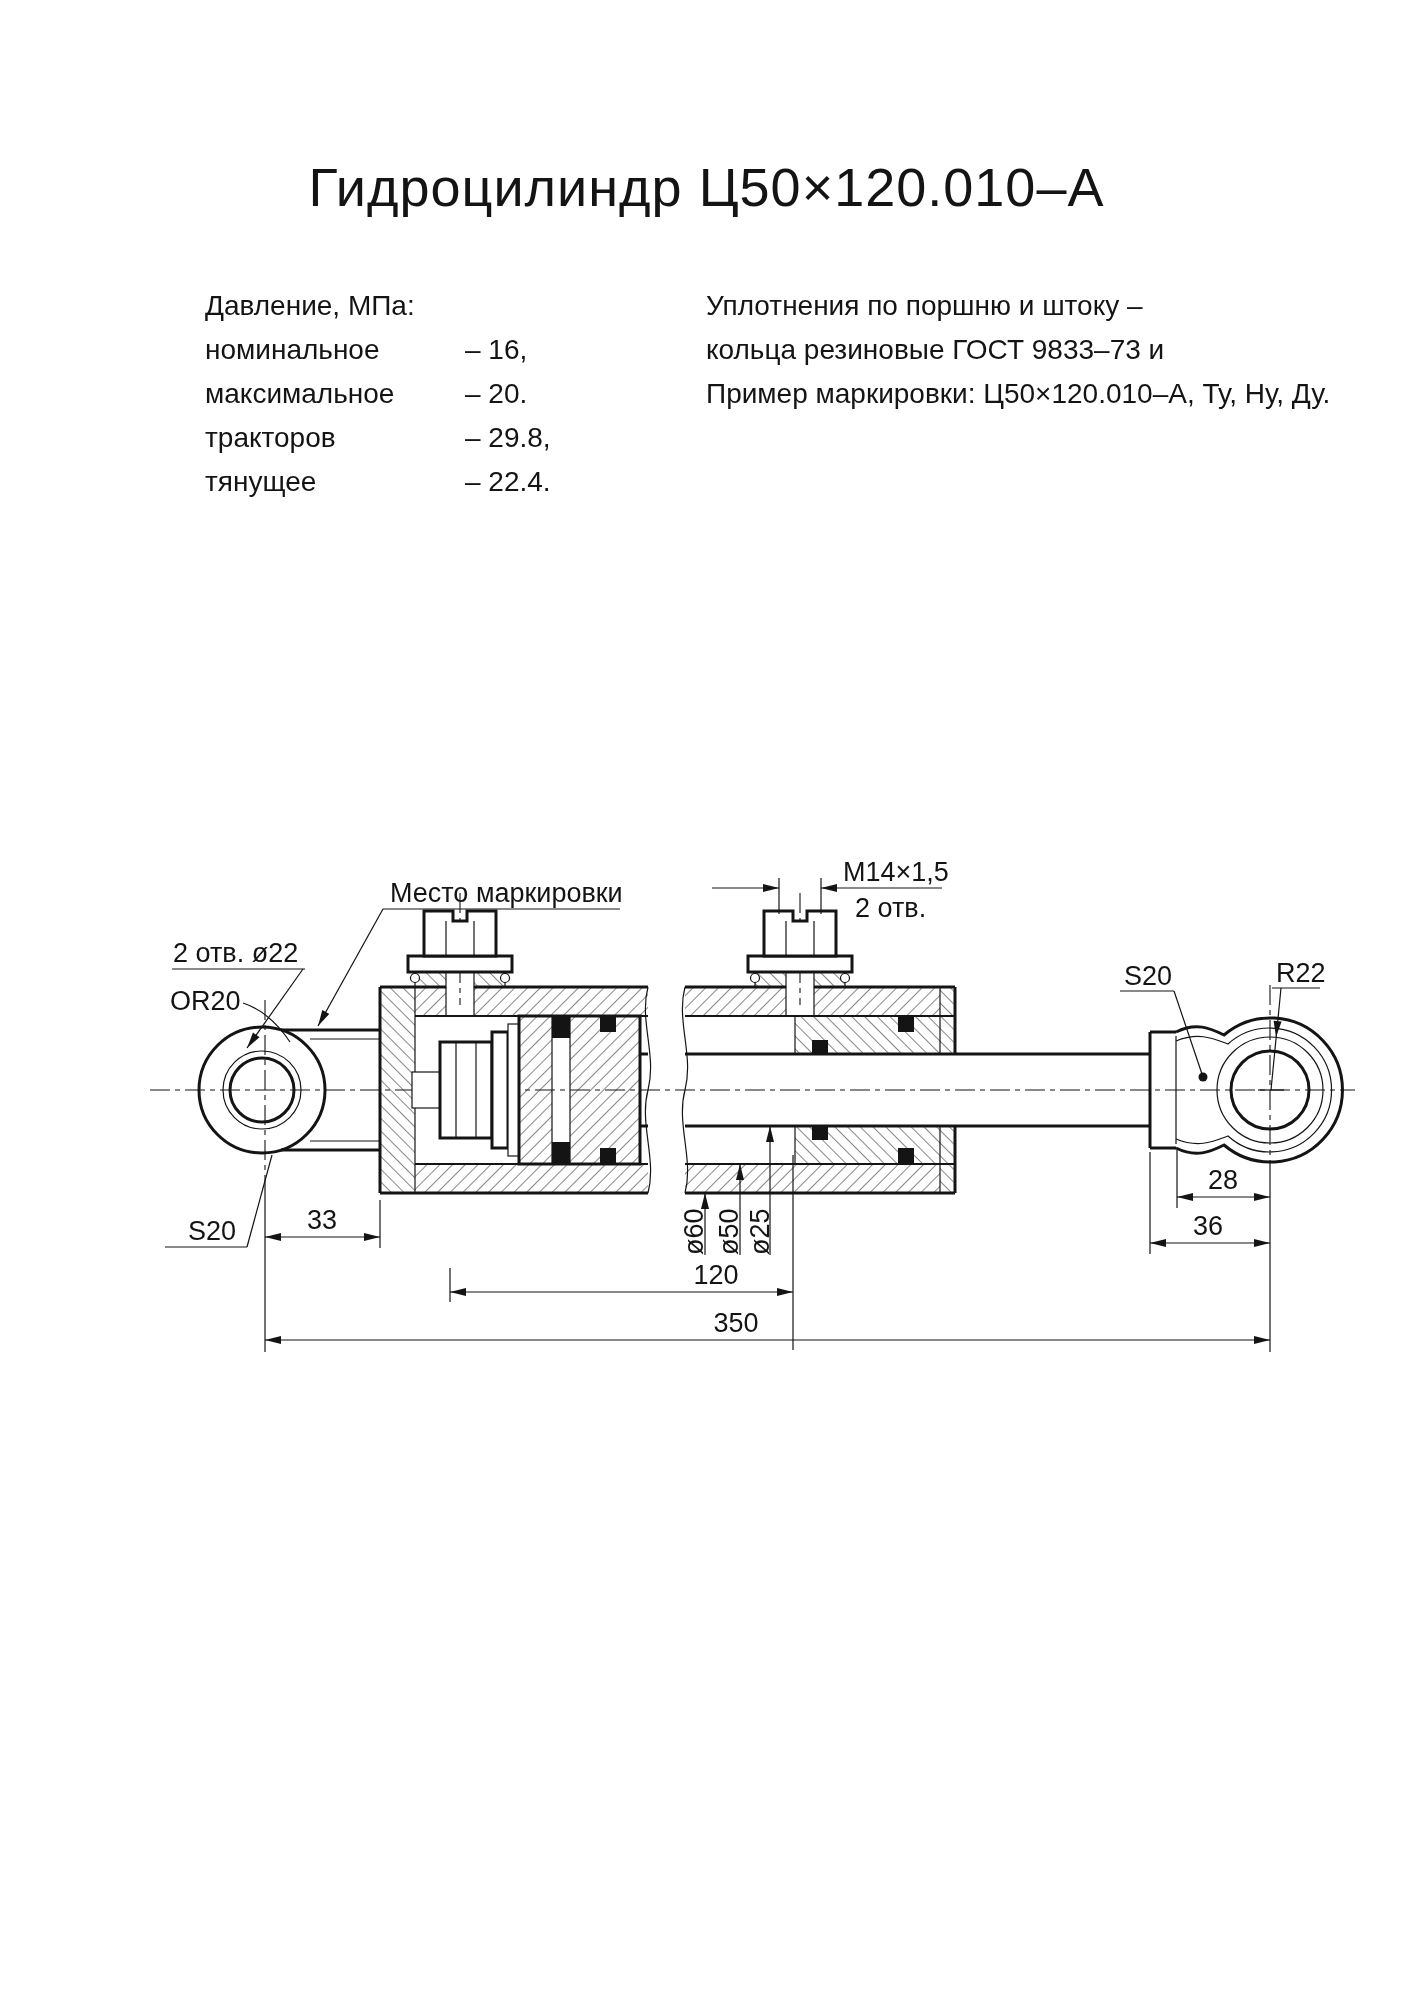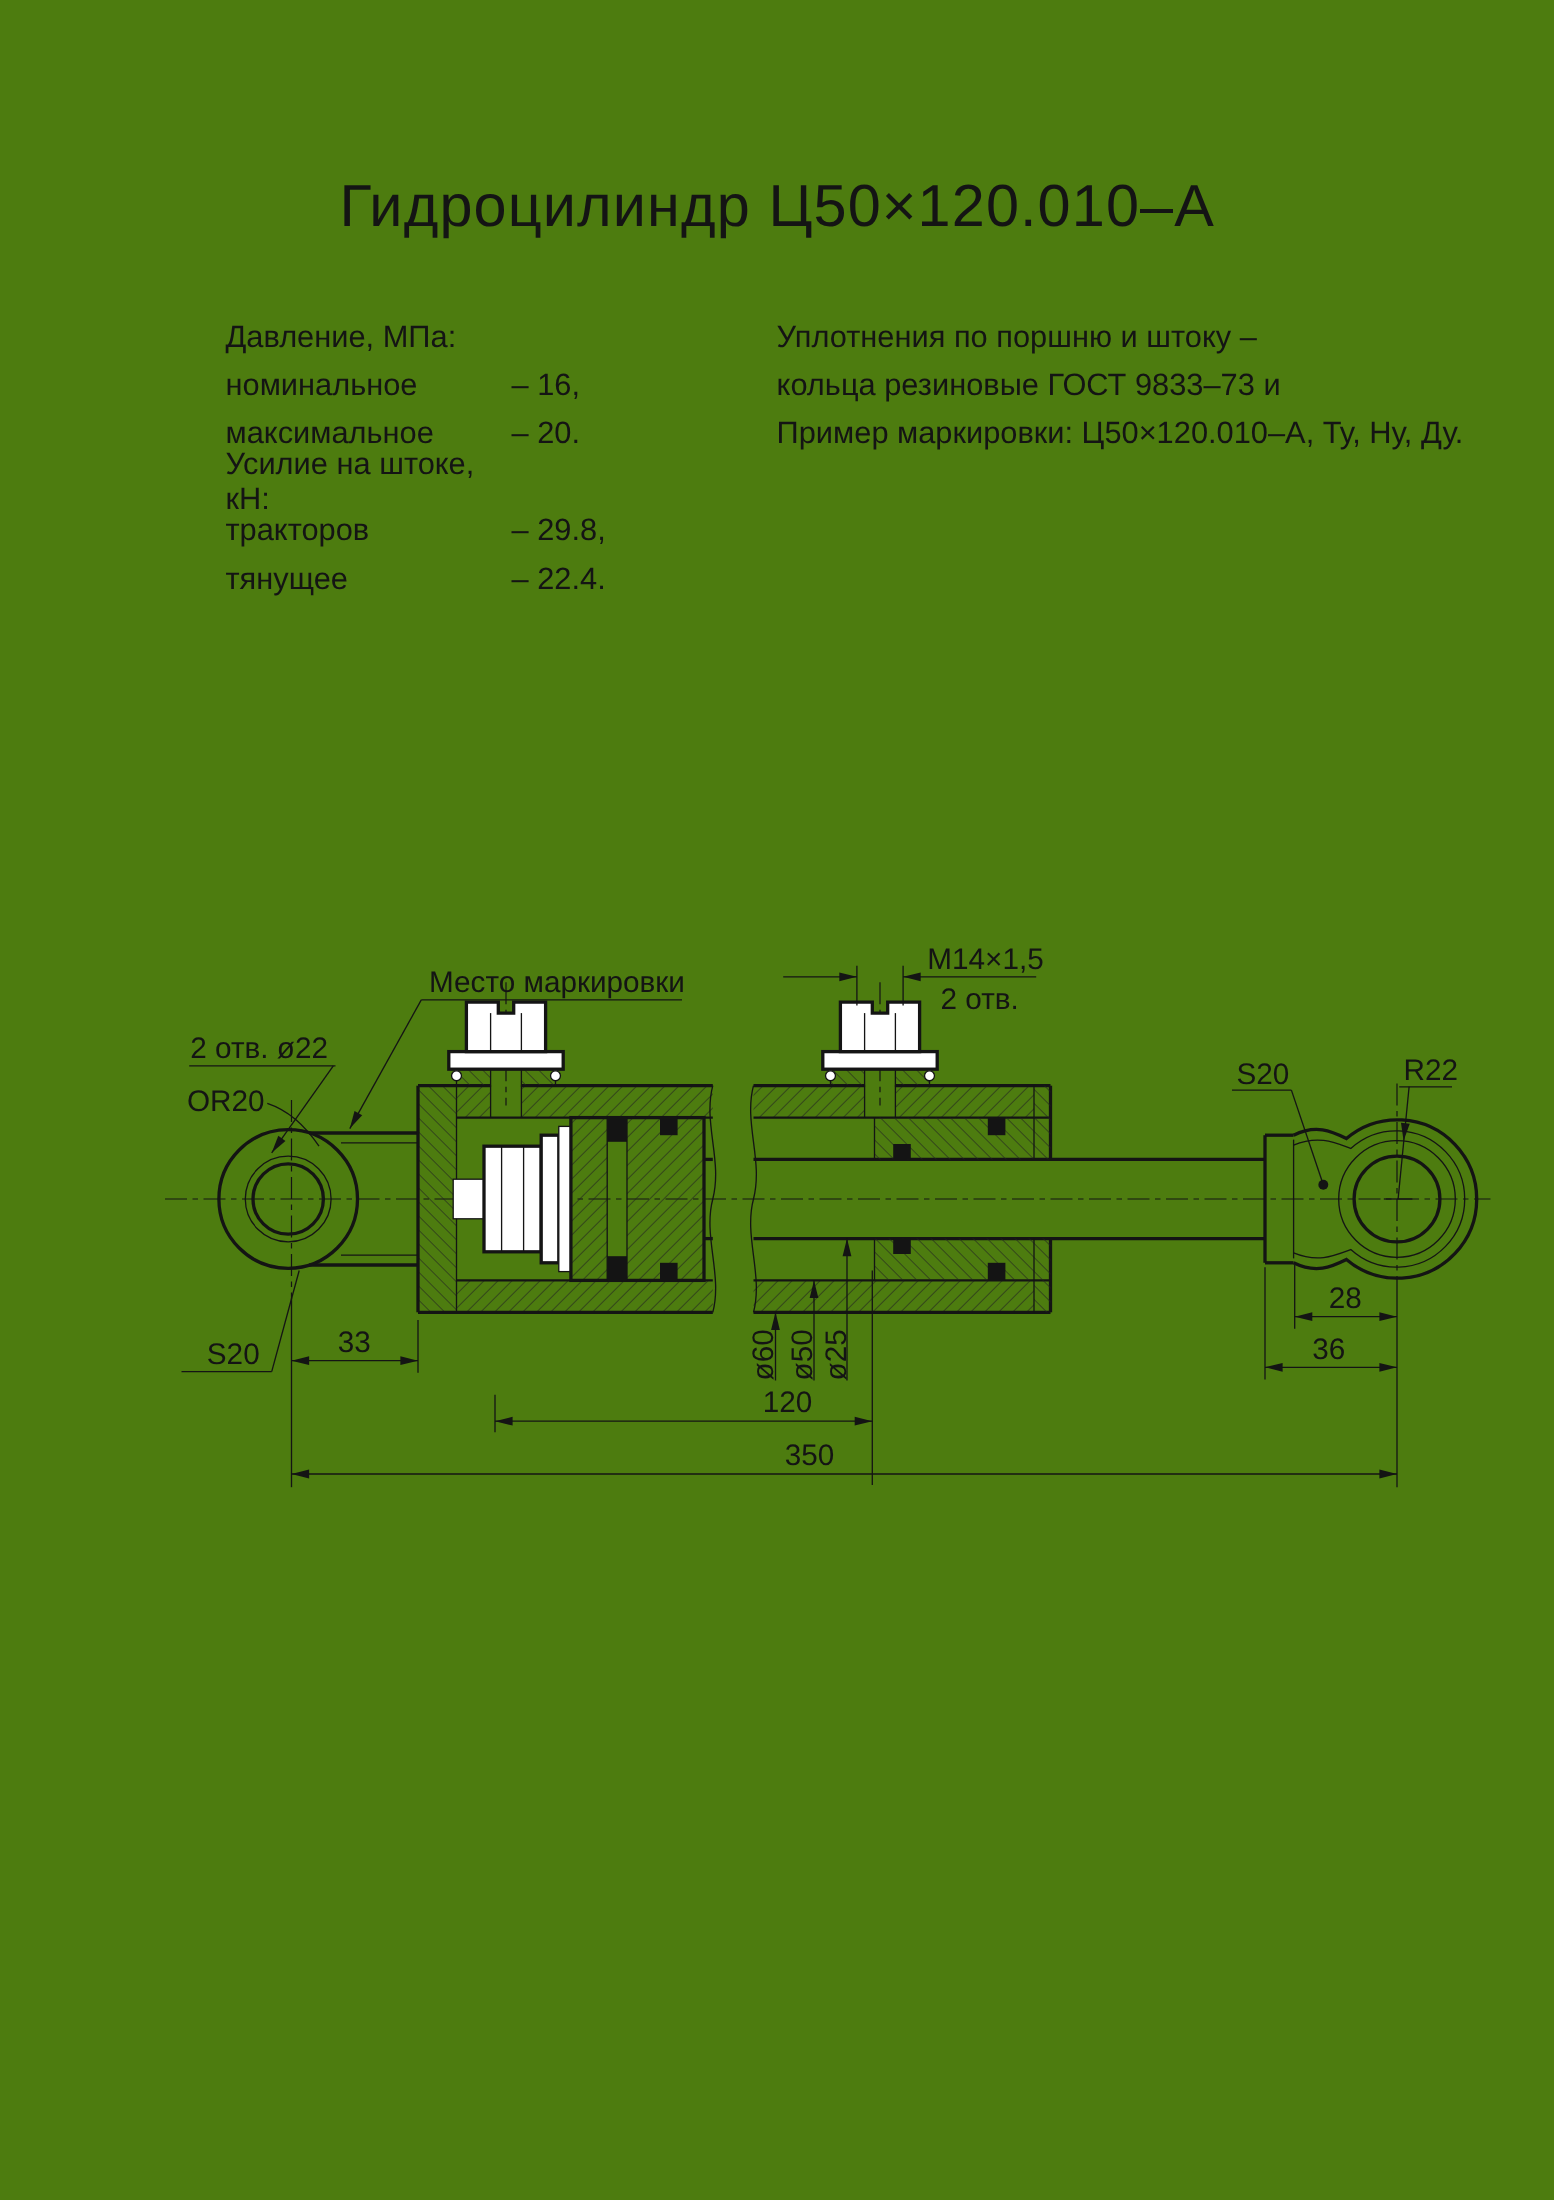--- a/index.html
+++ b/index.html
@@ -1,16 +1,16 @@
 <!DOCTYPE html>
 <html><head>
 <meta charset="utf-8">
 <style>
   html,body{margin:0;padding:0;background:#e8e8e8;}
-  .page{position:relative;width:1413px;height:2000px;background:#4d7c0f;margin:0 auto;
+  .page{position:relative;width:1413px;height:2000px;background:#ffffff;margin:0 auto;
         font-family:"Liberation Sans",sans-serif;color:#141414;overflow:hidden;}
   .title{position:absolute;left:0;right:0;top:156px;text-align:center;
          font-size:54px;font-weight:400;letter-spacing:1px;}
   .specs{position:absolute;left:205px;top:284px;font-size:28px;}
   .spec-row{display:flex;height:44px;align-items:center;}
   .spec-label{width:260px;}
   .spec-value{white-space:pre;}
   .note{position:absolute;left:706px;top:284px;font-size:28px;line-height:44px;}
   .footer{position:absolute;left:205px;top:1598px;font-size:28px;}
   svg.drw{position:absolute;left:0;top:0;}
@@ -37,24 +37,20 @@
     </div>
     <div class="spec-row">
       <span class="spec-label">номинальное</span>
       <span class="spec-value">– 16,</span>
     </div>
     <div class="spec-row">
       <span class="spec-label">максимальное</span>
       <span class="spec-value">– 20.</span>
     </div>
     <div class="spec-row">
-      <span class="spec-label">Усилие на штоке, кН:</span>
-      <span class="spec-value"></span>
-    </div>
-    <div class="spec-row">
       <span class="spec-label">тракторов</span>
       <span class="spec-value">– 29.8,</span>
     </div>
     <div class="spec-row">
       <span class="spec-label">тянущее</span>
       <span class="spec-value">– 22.4.</span>
     </div>
   </div>
 
   <div class="note">

